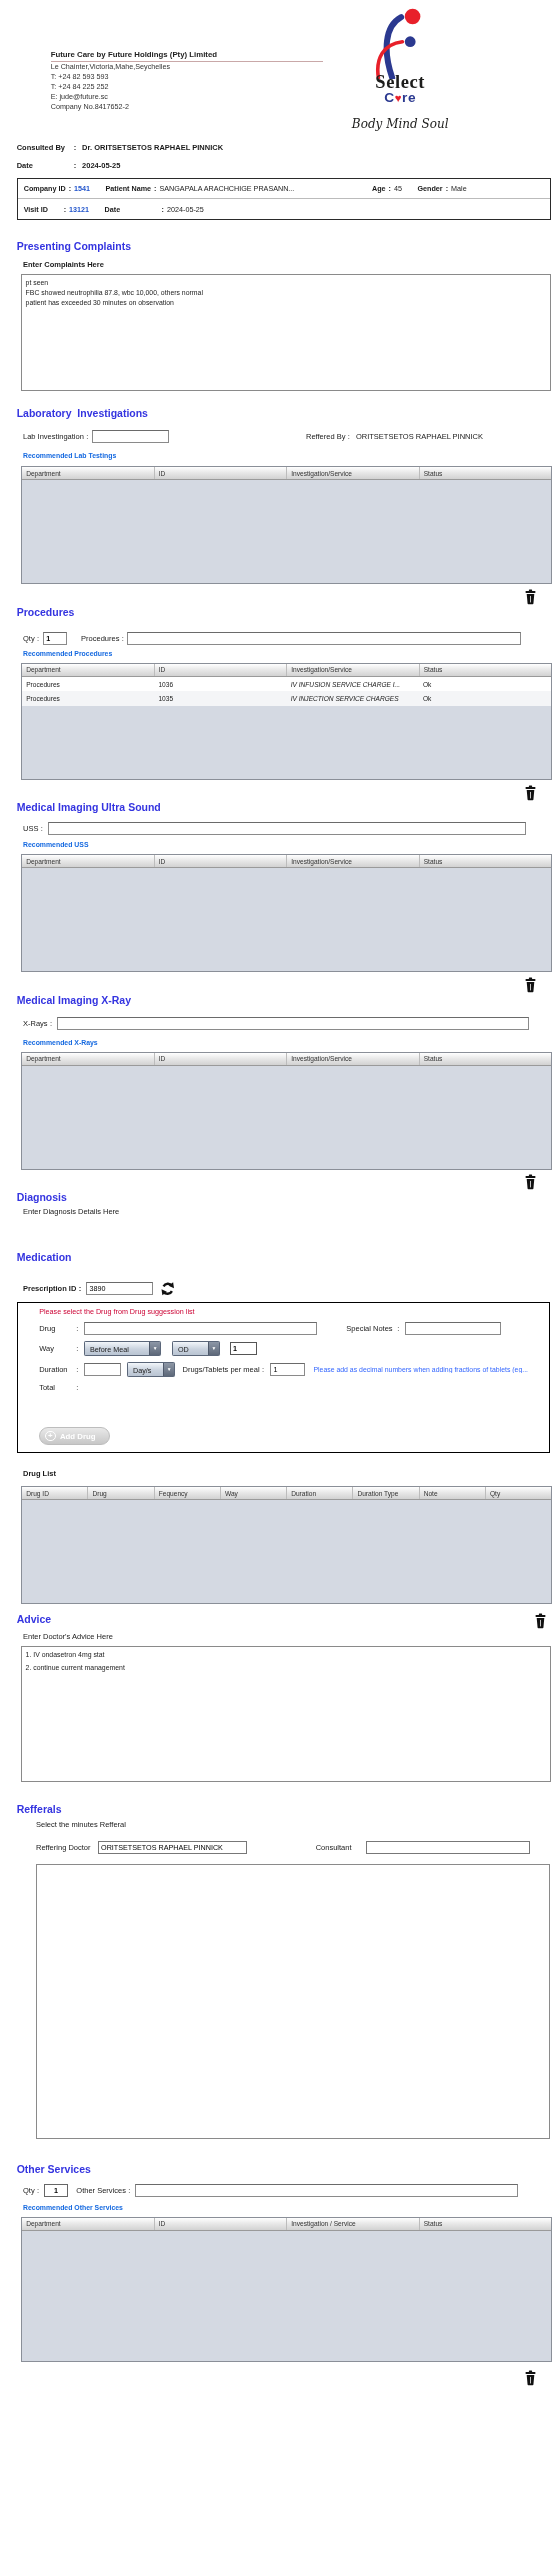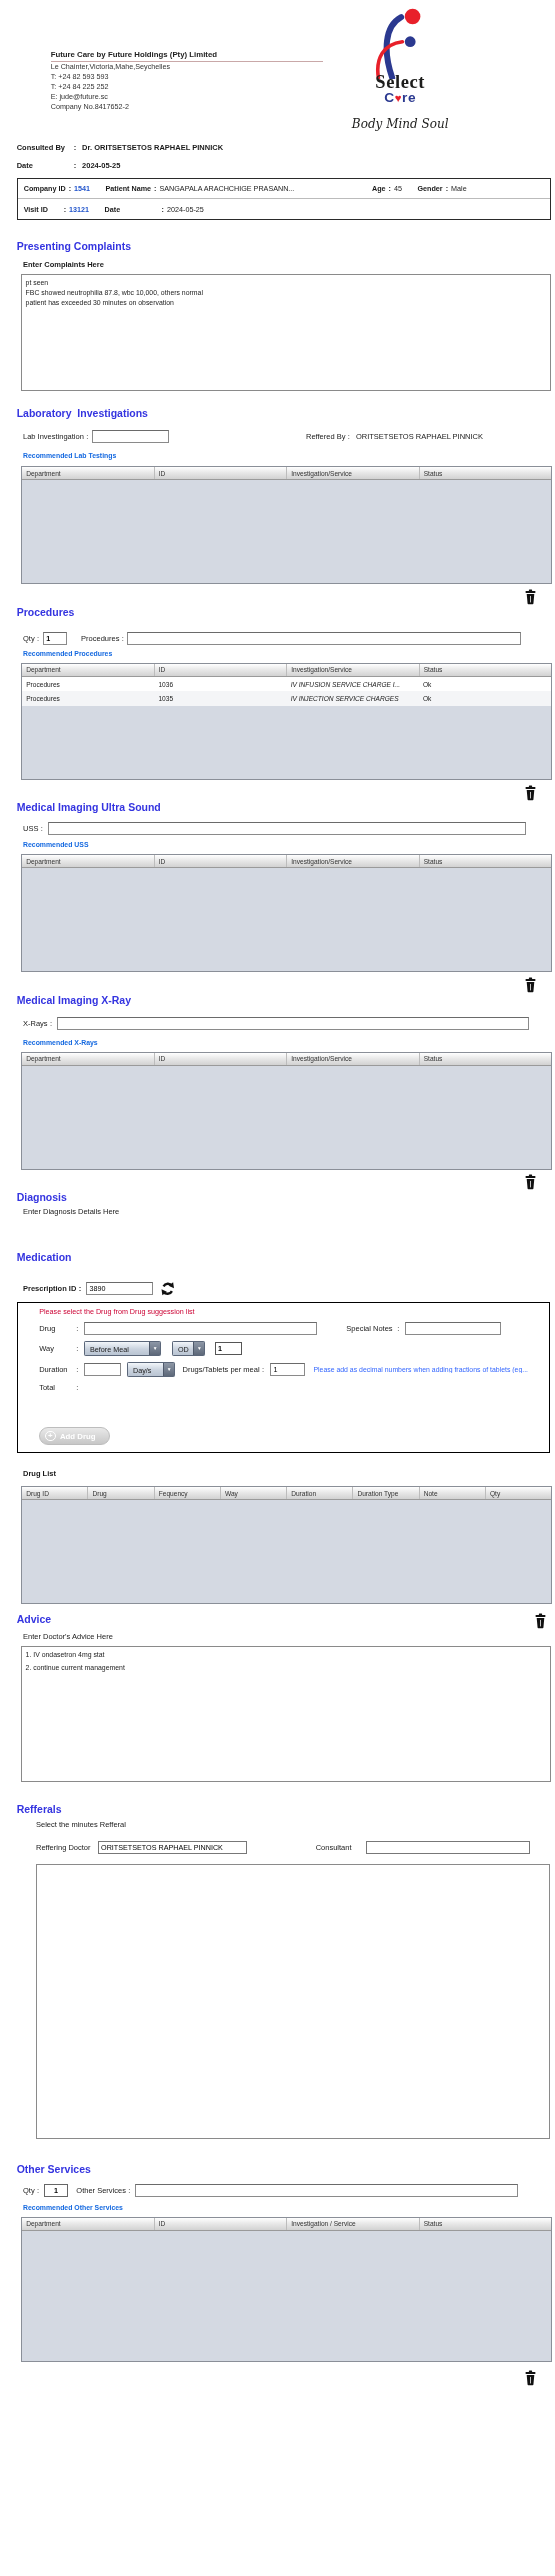--- a/index.html
+++ b/index.html
@@ -319,21 +319,21 @@
       <span style="margin:0 6px 0 4.8px;">:</span>
       <input class="text-input" style="width: 96px;" value="">
     </div>
     <div class="med-row">
       <span class="med-lbl">Way</span>
       <span style="margin-right:6px;">:</span>
       <div class="dropdown" style="width:77px;">
         <span class="dd-text" style="flex:1;">Before Meal</span>
         <span class="dd-arrow">▼</span>
       </div>
-      <div class="dropdown" style="width:33px;margin-left:10.8px;">
+      <div class="dropdown" style="width:48px;margin-left:10.8px;">
         <span class="dd-text" style="flex:1;">OD</span>
         <span class="dd-arrow">▼</span>
       </div>
       <input class="text-input" style="width: 27.5px; margin-left: 9.6px; font-weight: bold; border-color: rgb(85, 85, 85);" value="1">
     </div>
     <div class="med-row">
       <span class="med-lbl">Duration</span>
       <span style="margin-right:6px;">:</span>
       <input class="text-input" style="width: 37px;" value="">
       <div class="dropdown" style="width:48px;margin-left:6px;">

